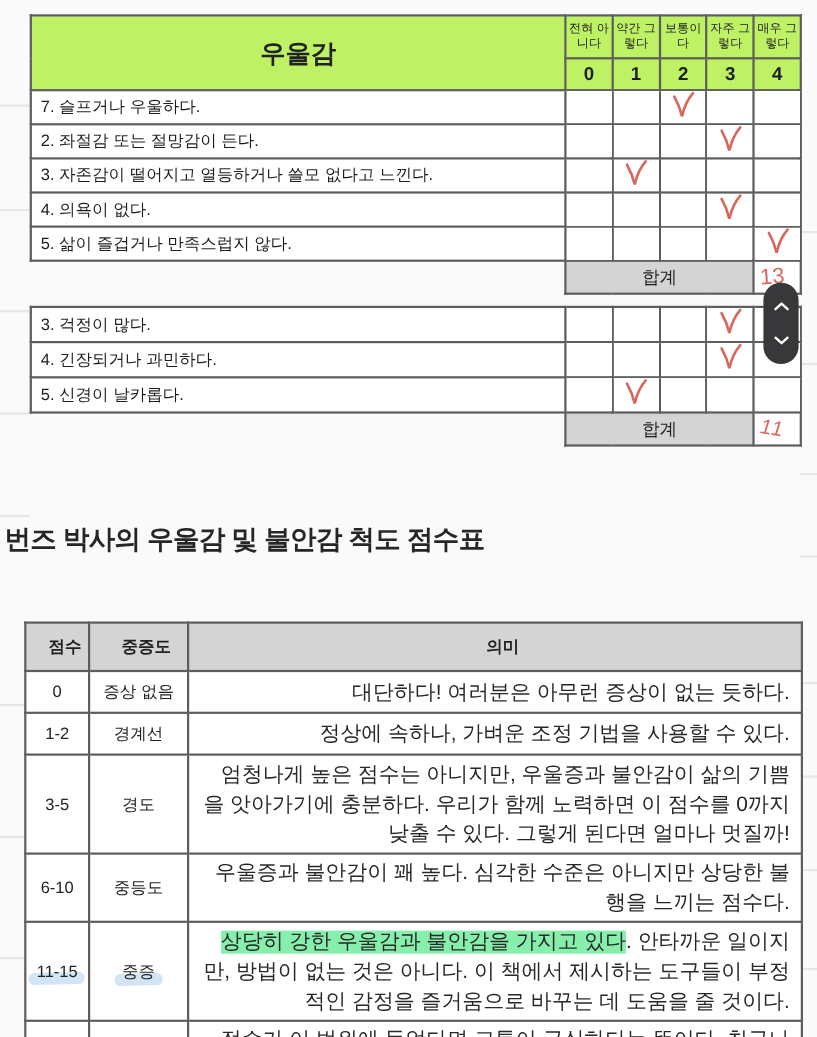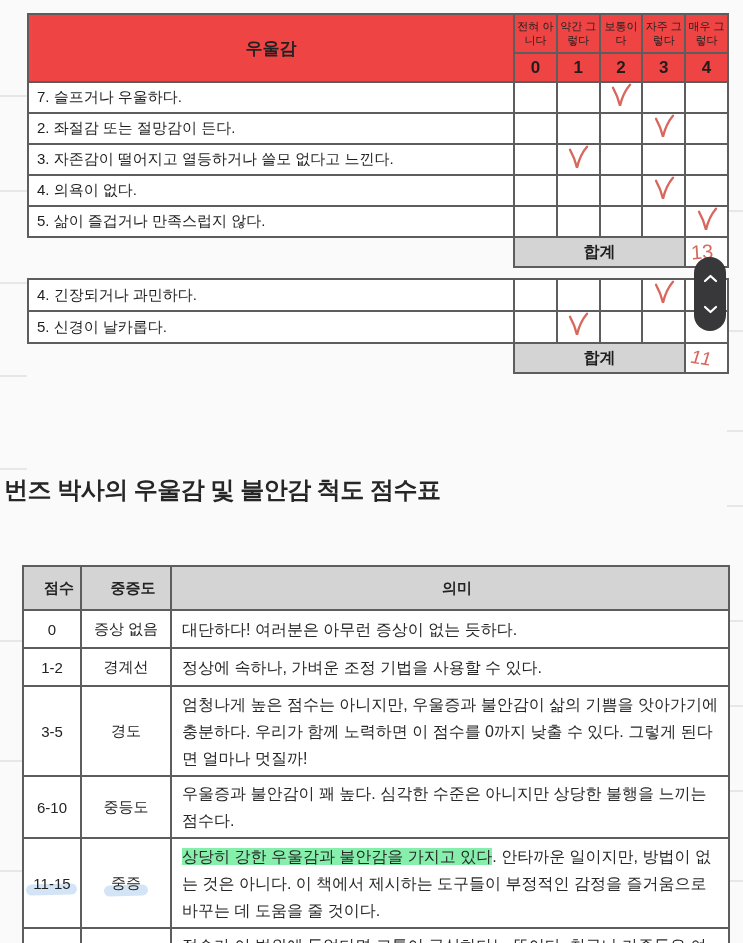--- a/index.html
+++ b/index.html
@@ -11,29 +11,29 @@
   }
   
   .mline { position:absolute; height:2px; background:#e7e7e7; }
 
   
   table { border-collapse:collapse; table-layout:fixed; }
   .qtable { position:absolute; left:27px; width:700px; }
   .qtable-1 { top:13px; }
   .qtable-2 { top:278px; }
   .qtable th, .qtable td { border:2px solid #5d5d5d; padding:0; }
-  .qtable th { background:#ef4444; font-weight:bold; }
-  .qtable .scale-title { font-size:17px; color:#222;margin-top:30px; }
+  .qtable th { background:#bef264; font-weight:bold; }
+  .qtable .scale-title { font-size:23px; color:#222;margin-top:30px; }
   .qtable .opt-label { font-size:11px; font-weight:normal; line-height:1.25; height:35px; color:#222; padding:1px; }
   .qtable .opt-num { font-size:17px; height:27px; }
   .qtable .q-label { text-align:left; font-size:15px; padding-left:8px; height:29px; color:#1d1d1d; background:#fff; }
   .qtable-2 .q-label { height:30px; }
   .qtable .ans { position:relative; background:#fff; }
   .qtable .blank { border:none; background:transparent; }
-  .qtable .total-label { background:#d4d4d4; font-weight:bold; font-size:16px; text-align:center; height:28px; }
+  .qtable .total-label { background:#d4d4d4; font-weight:normal; font-size:16px; text-align:center; height:28px; }
   .qtable .total-value { background:#fff; text-align:left; vertical-align:middle; }
   .check { position:absolute; left:50%; top:50%; transform:translate(-50%,-58%); }
   .hand { display:inline-block; color:#d8685e; font-size:20px; line-height:1; padding-left:5px; transform:rotate(-4deg); }
   .hand-slant { transform:rotate(9deg) skewX(-8deg); font-size:19px; letter-spacing:1px; }
 
   
   .scroll-pill {
     position:absolute; left:694px; top:257px; width:32px; height:74px;
     background:#38383a; border-radius:16px; z-index:5;
     display:flex; flex-direction:column; align-items:center; justify-content:space-evenly;
@@ -44,21 +44,21 @@
   .score-title {
     position:absolute; top:474px; left:4px; width:100%;
     text-align:left; font-size:24px; font-weight:bold; color:#262626; letter-spacing:-0.5px;
   }
 
   
   .stable { position:absolute; left:22px; top:565px; width:706px; background:#fff; }
   .stable th, .stable td { border:2px solid #5d5d5d;padding-left:15px; }
   .stable th { background:#d4d4d4; font-size:15px; font-weight:bold; height:40px; color:#222; }
   .stable .score-cell, .stable .sev-cell { text-align:center; font-size:15px; color:#222; padding:0 2px; }
-  .stable .meaning-cell { font-size:16px; line-height:27px; color:#272727; padding:3px 10px; text-align:left; }
+  .stable .meaning-cell { font-size:19px; line-height:27px; color:#272727; padding:3px 10px; text-align:right; }
   .stable .r-short td { height:30px; }
   .stable .r-mid td { height:28px; }
   .stable .r-tall td { height:82px;border-radius:13px; }
   .hl { background:#86efac; }
   .swash { position:relative; z-index:1; display:inline-block; }
   .swash::after {
     content:""; position:absolute; left:-7px; right:-7px; bottom:-3px; height:11px;
     background:#c7ddf2; opacity:.8; border-radius:6px; transform:rotate(-1.5deg); z-index:-1;
   }
 </style>
@@ -181,20 +181,32 @@
     <colgroup>
         <col style="width:486px">
         <col style="width:42.8px">
         <col style="width:42.8px">
         <col style="width:42.8px">
         <col style="width:42.8px">
         <col style="width:42.8px">
       </colgroup>
     <tbody>
     <tr>
+      <td class="q-label">3. 걱정이 많다.</td>
+      <td class="ans"></td>
+          <td class="ans"></td>
+          <td class="ans"></td>
+          <td class="ans">
+            <svg class="check" width="26" height="28" viewBox="0 0 26 28">
+              <path d="M5 6 Q 10 15 12 24 Q 15 11 22 3" fill="none" stroke="#d8685e" stroke-width="2.4" stroke-linecap="round"></path>
+            </svg>
+          </td>
+          <td class="ans"></td>
+    </tr>
+    <tr>
       <td class="q-label">4. 긴장되거나 과민하다.</td>
       <td class="ans"></td>
           <td class="ans"></td>
           <td class="ans"></td>
           <td class="ans">
             <svg class="check" width="26" height="28" viewBox="0 0 26 28">
               <path d="M5 6 Q 10 15 12 24 Q 15 11 22 3" fill="none" stroke="#d8685e" stroke-width="2.4" stroke-linecap="round"></path>
             </svg>
           </td>
           <td class="ans"></td>

